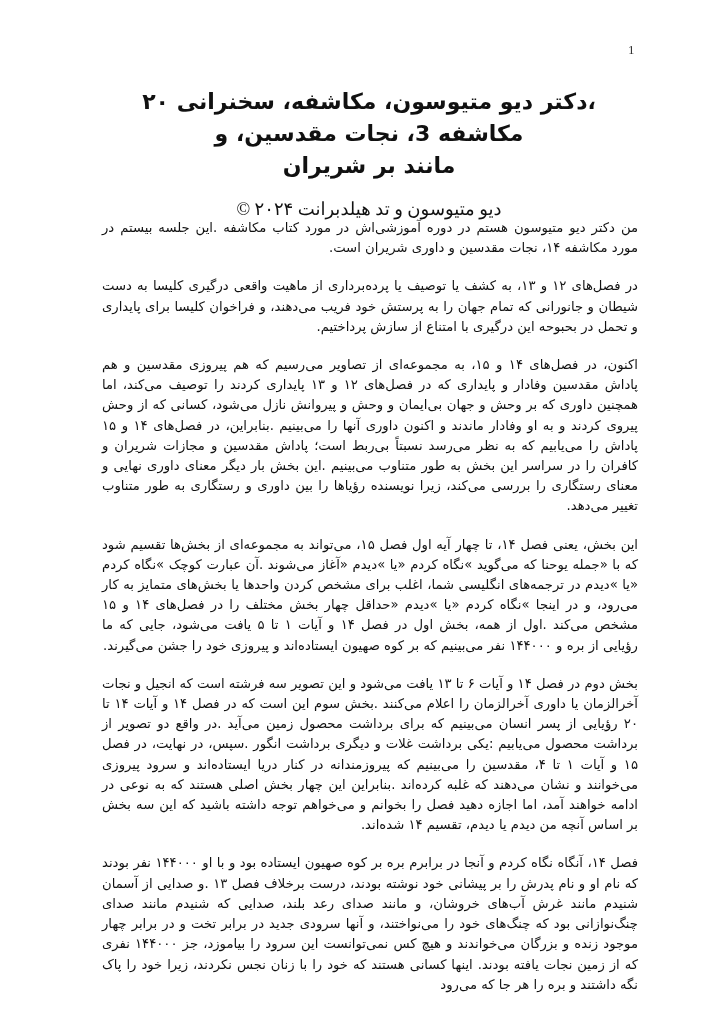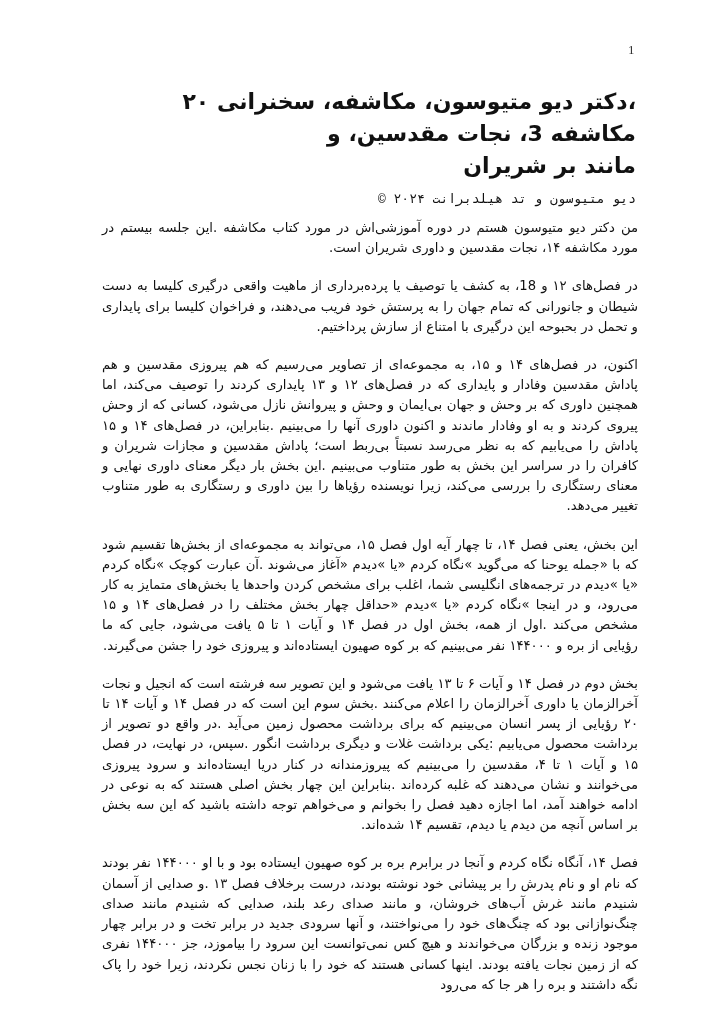--- a/index.html
+++ b/index.html
@@ -18,36 +18,37 @@
       position: absolute;
       top: 42px;
       left: 628px;
       font-family: "Liberation Serif", serif;
       font-size: 13px;
       color: #333;
     }
     .title-block {
       position: absolute;
       top: 86px;
-      left: 76px;
+      left: 89px;
       width: 560px;
+      text-align: center;
       direction: rtl;
     }
     .title-line {
       font-family: "DejaVu Sans", sans-serif;
       font-weight: bold;
       font-size: 22px;
       line-height: 32px;
       margin: 0;
     }
     .subtitle {
-      font-family: Liberation Mono, monospace;
-      font-size: 13px;
+      font-family: Liberation Serif, serif;
+      font-size: 18px;
       line-height: 20px;
-      margin-top: 8px;
+      margin-top: 17px;
     }
     .body-text {
       position: absolute;
       top: 218px;
       left: 86px;
       width: 552px;
       direction: rtl;
       text-align: justify;
     }
     .para {
@@ -64,18 +65,18 @@
 
 <div class="title-block">
   <div class="title-line">،دکتر دیو متیوسون، مکاشفه، سخنرانی ۲۰</div>
   <div class="title-line">مکاشفه 3، نجات مقدسین، و</div>
   <div class="title-line">مانند بر شریران</div>
   <div class="subtitle">دیو متیوسون و تد هیلدبرانت ۲۰۲۴ ©</div>
 </div>
 
 <div class="body-text">
   <p class="para">من دکتر دیو متیوسون هستم در دوره آموزشی‌اش در مورد کتاب مکاشفه .این جلسه بیستم در مورد مکاشفه ۱۴، نجات مقدسین و داوری شریران است.</p>
-  <p class="para">در فصل‌های ۱۲ و 18، به کشف یا توصیف یا پرده‌برداری از ماهیت واقعی درگیری کلیسا به دست شیطان و جانورانی که تمام جهان را به پرستش خود فریب می‌دهند، و فراخوان کلیسا برای پایداری و تحمل در بحبوحه این درگیری با امتناع از سازش پرداختیم.</p>
+  <p class="para">در فصل‌های ۱۲ و ۱۳، به کشف یا توصیف یا پرده‌برداری از ماهیت واقعی درگیری کلیسا به دست شیطان و جانورانی که تمام جهان را به پرستش خود فریب می‌دهند، و فراخوان کلیسا برای پایداری و تحمل در بحبوحه این درگیری با امتناع از سازش پرداختیم.</p>
   <p class="para">اکنون، در فصل‌های ۱۴ و ۱۵، به مجموعه‌ای از تصاویر می‌رسیم که هم پیروزی مقدسین و هم پاداش مقدسین وفادار و پایداری که در فصل‌های ۱۲ و ۱۳ پایداری کردند را توصیف می‌کند، اما همچنین داوری که بر وحش و جهان بی‌ایمان و وحش و پیروانش نازل می‌شود، کسانی که از وحش پیروی کردند و به او وفادار ماندند و اکنون داوری آنها را می‌بینیم .بنابراین، در فصل‌های ۱۴ و ۱۵ پاداش را می‌یابیم که به نظر می‌رسد نسبتاً بی‌ربط است؛ پاداش مقدسین و مجازات شریران و کافران را در سراسر این بخش به طور متناوب می‌بینیم .این بخش بار دیگر معنای داوری نهایی و معنای رستگاری را بررسی می‌کند، زیرا نویسنده رؤیاها را بین داوری و رستگاری به طور متناوب تغییر می‌دهد.</p>
   <p class="para">این بخش، یعنی فصل ۱۴، تا چهار آیه اول فصل ۱۵، می‌تواند به مجموعه‌ای از بخش‌ها تقسیم شود که با «جمله یوحنا که می‌گوید »نگاه کردم «یا »دیدم «آغاز می‌شوند .آن عبارت کوچک »نگاه کردم «یا »دیدم در ترجمه‌های انگلیسی شما، اغلب برای مشخص کردن واحدها یا بخش‌های متمایز به کار می‌رود، و در اینجا »نگاه کردم «یا »دیدم «حداقل چهار بخش مختلف را در فصل‌های ۱۴ و ۱۵ مشخص می‌کند .اول از همه، بخش اول در فصل ۱۴ و آیات ۱ تا ۵ یافت می‌شود، جایی که ما رؤیایی از بره و ۱۴۴۰۰۰ نفر می‌بینیم که بر کوه صهیون ایستاده‌اند و پیروزی خود را جشن می‌گیرند.</p>
   <p class="para">بخش دوم در فصل ۱۴ و آیات ۶ تا ۱۳ یافت می‌شود و این تصویر سه فرشته است که انجیل و نجات آخرالزمان یا داوری آخرالزمان را اعلام می‌کنند .بخش سوم این است که در فصل ۱۴ و آیات ۱۴ تا ۲۰ رؤیایی از پسر انسان می‌بینیم که برای برداشت محصول زمین می‌آید .در واقع دو تصویر از برداشت محصول می‌یابیم :یکی برداشت غلات و دیگری برداشت انگور .سپس، در نهایت، در فصل ۱۵ و آیات ۱ تا ۴، مقدسین را می‌بینیم که پیروزمندانه در کنار دریا ایستاده‌اند و سرود پیروزی می‌خوانند و نشان می‌دهند که غلبه کرده‌اند .بنابراین این چهار بخش اصلی هستند که به نوعی در ادامه خواهند آمد، اما اجازه دهید فصل را بخوانم و می‌خواهم توجه داشته باشید که این سه بخش بر اساس آنچه من دیدم یا دیدم، تقسیم ۱۴ شده‌اند.</p>
   <p class="para">فصل ۱۴، آنگاه نگاه کردم و آنجا در برابرم بره بر کوه صهیون ایستاده بود و با او ۱۴۴۰۰۰ نفر بودند که نام او و نام پدرش را بر پیشانی خود نوشته بودند، درست برخلاف فصل ۱۳ .و صدایی از آسمان شنیدم مانند غرش آب‌های خروشان، و مانند صدای رعد بلند، صدایی که شنیدم مانند صدای چنگ‌نوازانی بود که چنگ‌های خود را می‌نواختند، و آنها سرودی جدید در برابر تخت و در برابر چهار موجود زنده و بزرگان می‌خواندند و هیچ کس نمی‌توانست این سرود را بیاموزد، جز ۱۴۴۰۰۰ نفری که از زمین نجات یافته بودند. اینها کسانی هستند که خود را با زنان نجس نکردند، زیرا خود را پاک نگه داشتند و بره را هر جا که می‌رود</p>
 </div>
 
 </body></html>

